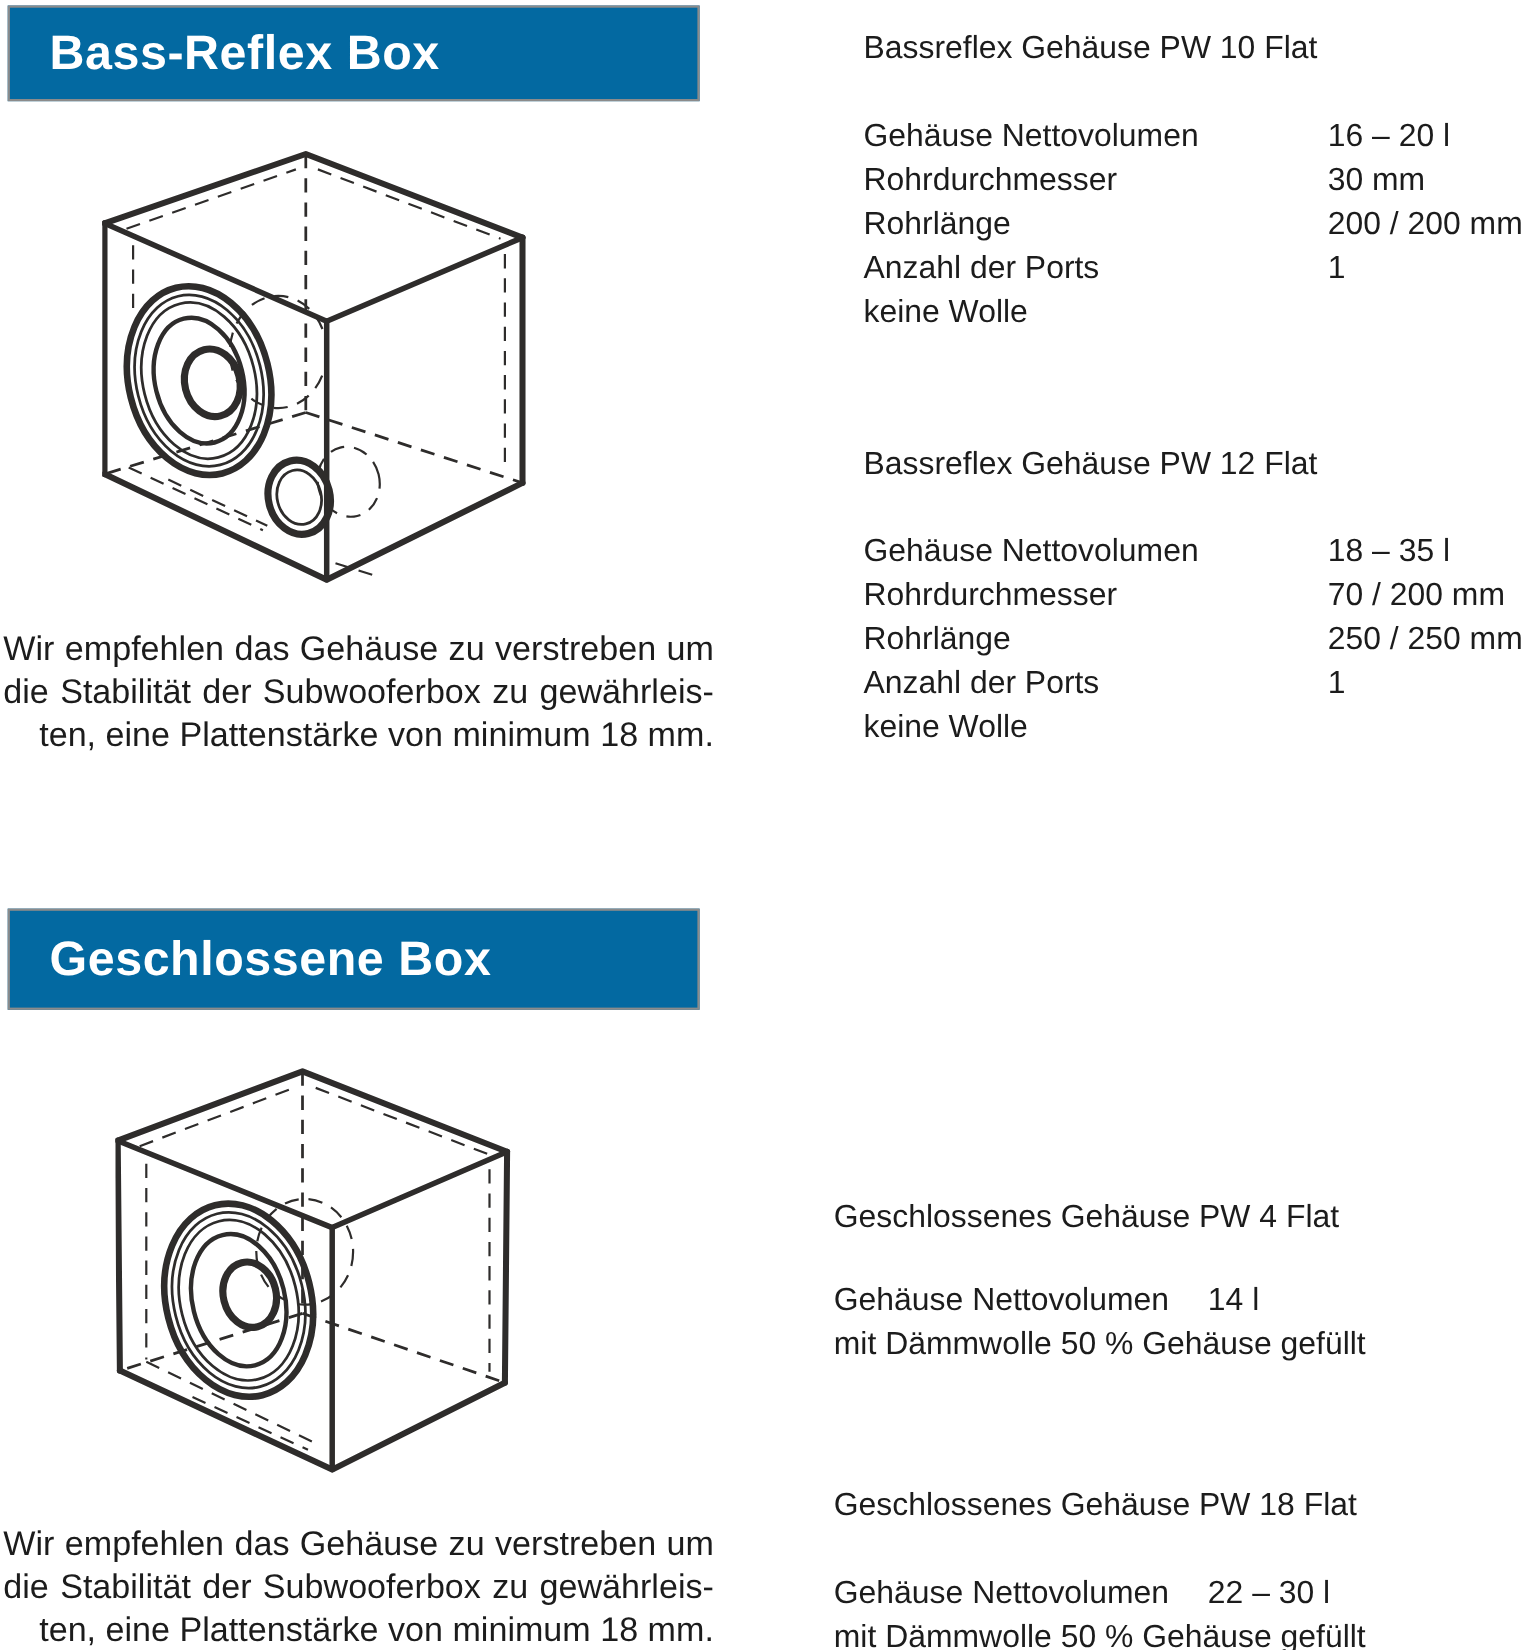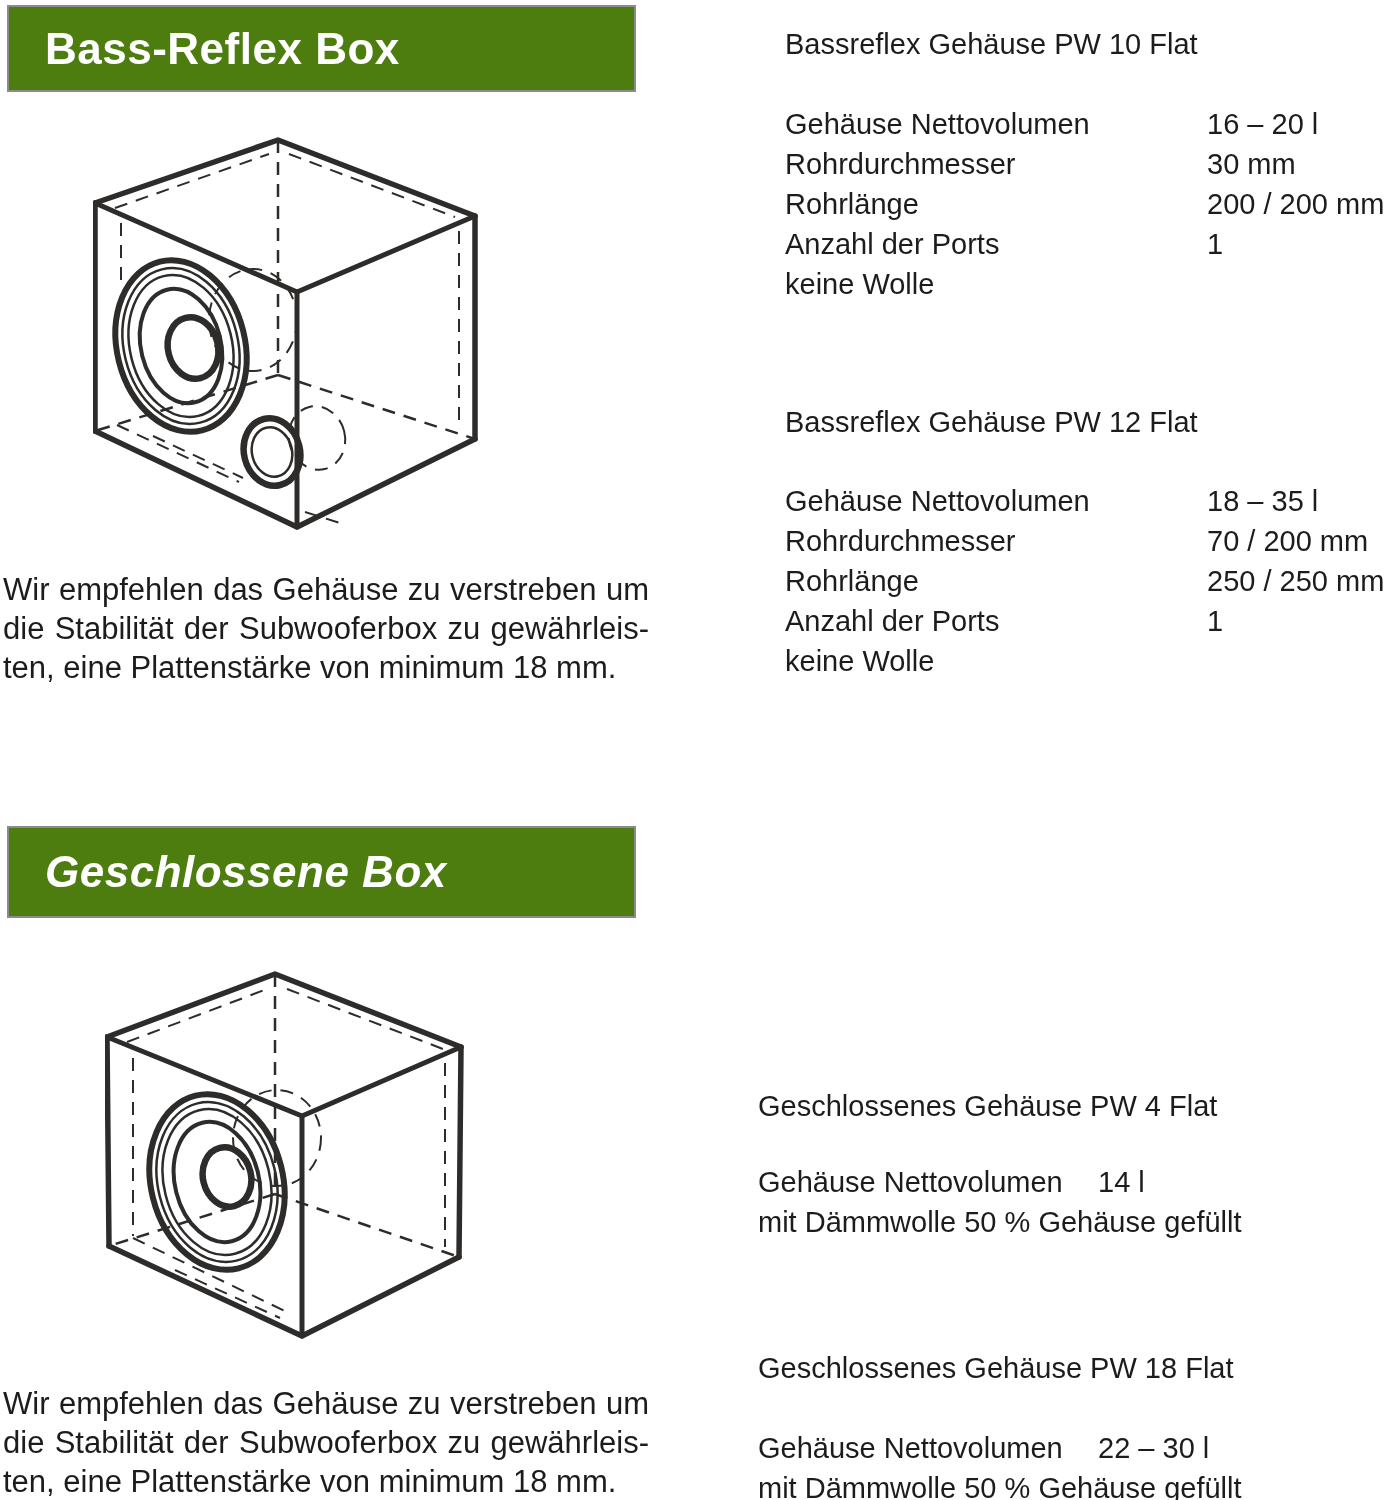--- a/index.html
+++ b/index.html
@@ -11,54 +11,54 @@
     font-family: "Liberation Sans", sans-serif;
     color: #1c1c1c;
     overflow: hidden;
   }
   
   .banner {
     position: absolute;
     left: 7px;
     width: 629px;
     box-sizing: border-box;
-    background: #4d7c0f;
+    background: #0369a1;
     border: 2px solid #8b8b8b;
     color: #ffffff;
     display: flex;
     align-items: center;
   }
   .banner .btxt {
     font-weight: bold;
     font-size: 44px;
     padding-left: 36px;
     letter-spacing: 0.5px;
     white-space: nowrap;
   }
   #banner-bassreflex { top: 5px;   height: 87px; }
-  #banner-closed     { top: 826px; height: 92px; font-style: italic; }
+  #banner-closed     { top: 826px; height: 92px; }
 
   
   .drawing { position: absolute; }
   #drawing-bassreflex { left: 93px;  top: 136px; }
   #drawing-closed     { left: 105px; top: 970px; }
 
   
   .note {
     position: absolute;
     left: 3px;
     width: 646px;
     font-size: 31px;
     line-height: 39px;
     color: #1c1c1c;
   }
   #note-bassreflex { top: 570px; }
   #note-closed     { top: 1384px; }
   .note .j { text-align: justify; text-align-last: justify; }
-  .note .l { text-align: left; }
+  .note .l { text-align: right; }
 
   
   .spec { position: absolute; }
   .spec .title {
     font-size: 29px;
     font-weight: normal;
     line-height: 36px;
     white-space: nowrap;
   }
   .spec .row {

